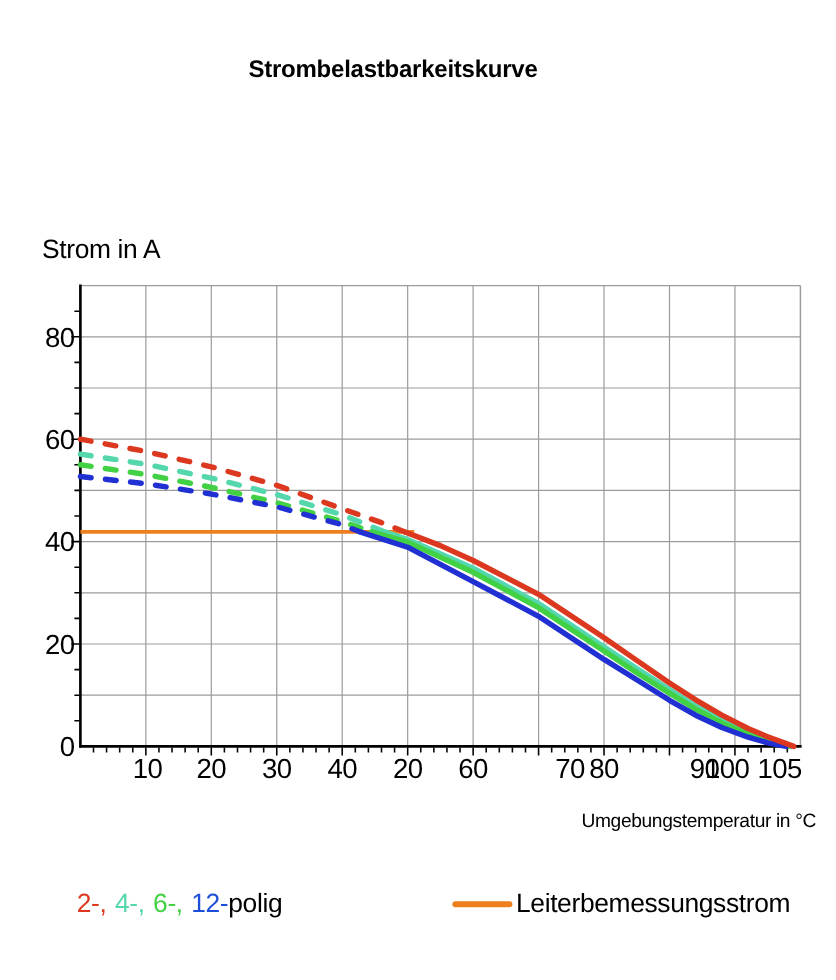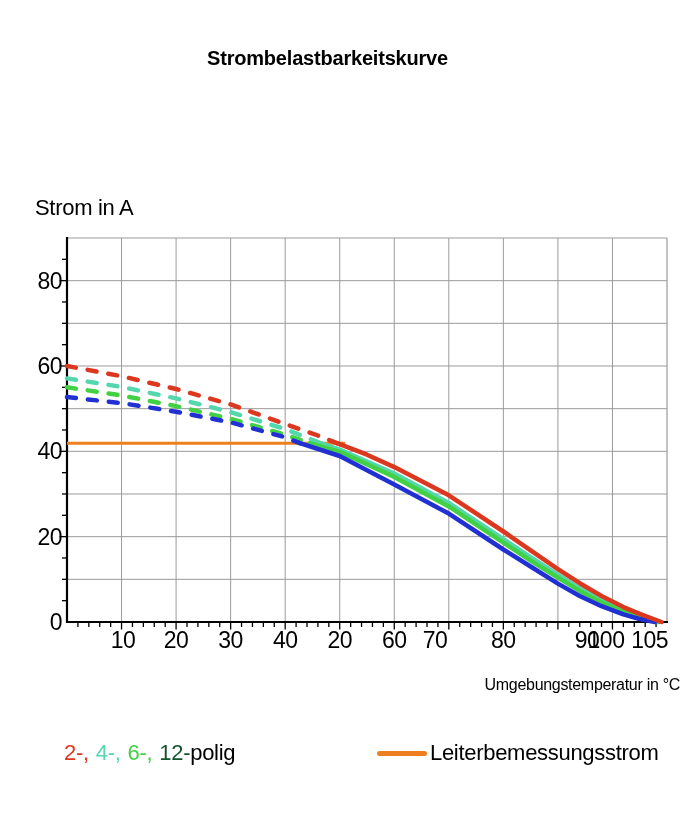--- a/index.html
+++ b/index.html
@@ -138,35 +138,35 @@
       <path d="M287.0 213.2 L317.0 224.7 L344.3 237.1 L398.8 265.3 L453.4 301.5 L480.6 320.3 L507.9 339.1 L529.7 353.2 L551.5 366.0 L573.4 377.1 L589.7 383.9 L611.5 392.0" fill="none" stroke="#dc381f" stroke-width="4.5" stroke-linecap="round" stroke-linejoin="round"></path>
     </svg>
 
   <div id="tick-layer">
       <div class="xtick" style="left: 123px;">10</div>
       <div class="xtick" style="left: 176.091px;">20</div>
       <div class="xtick" style="left: 230.636px;">30</div>
       <div class="xtick" style="left: 285.182px;">40</div>
       <div class="xtick" style="left: 339.727px;">20</div>
       <div class="xtick" style="left: 394.273px;">60</div>
-      <div class="xtick" style="left: 435px;">70</div>
+      <div class="xtick" style="left: 475px;">70</div>
       <div class="xtick" style="left: 503.364px;">80</div>
       <div class="xtick" style="left: 587px; text-align: center;">90</div>
       <div class="xtick" style="left: 606px;">100</div>
       <div class="xtick" style="left: 649.727px; text-align: center;">105</div>
       <div class="ytick" style="top: 608px;">0</div>
       <div class="ytick" style="top: 522.667px;">20</div>
       <div class="ytick" style="top: 437.333px;">40</div>
       <div class="ytick" style="top: 352px;">60</div>
       <div class="ytick" style="top: 266.667px;">80</div>
     </div>
 
   <div class="xlabel">Umgebungstemperatur in °C</div>
 
   <div class="legend-row">
     <div class="legend-poles">
-      <span id="legend-poles-colored"><span class="pole" style="color: rgb(220, 56, 31);">2-,</span><span class="pole" style="color: rgb(85, 215, 174);">4-,</span><span class="pole" style="color: rgb(66, 208, 68);">6-,</span><span class="pole" style="color: #14532d;">12-</span></span><span>polig</span>
+      <span id="legend-poles-colored"><span class="pole" style="color: rgb(220, 56, 31);">2-,</span><span class="pole" style="color: rgb(85, 215, 174);">4-,</span><span class="pole" style="color: rgb(66, 208, 68);">6-,</span><span class="pole" style="color: #1d4ed8;">12-</span></span><span>polig</span>
     </div>
     <div class="legend-rated-swatch" id="rated-swatch" style="background: rgb(238, 127, 31);"></div>
     <div class="legend-rated-label">Leiterbemessungsstrom</div>
   </div>
 
 </div>
 
 </body></html>

